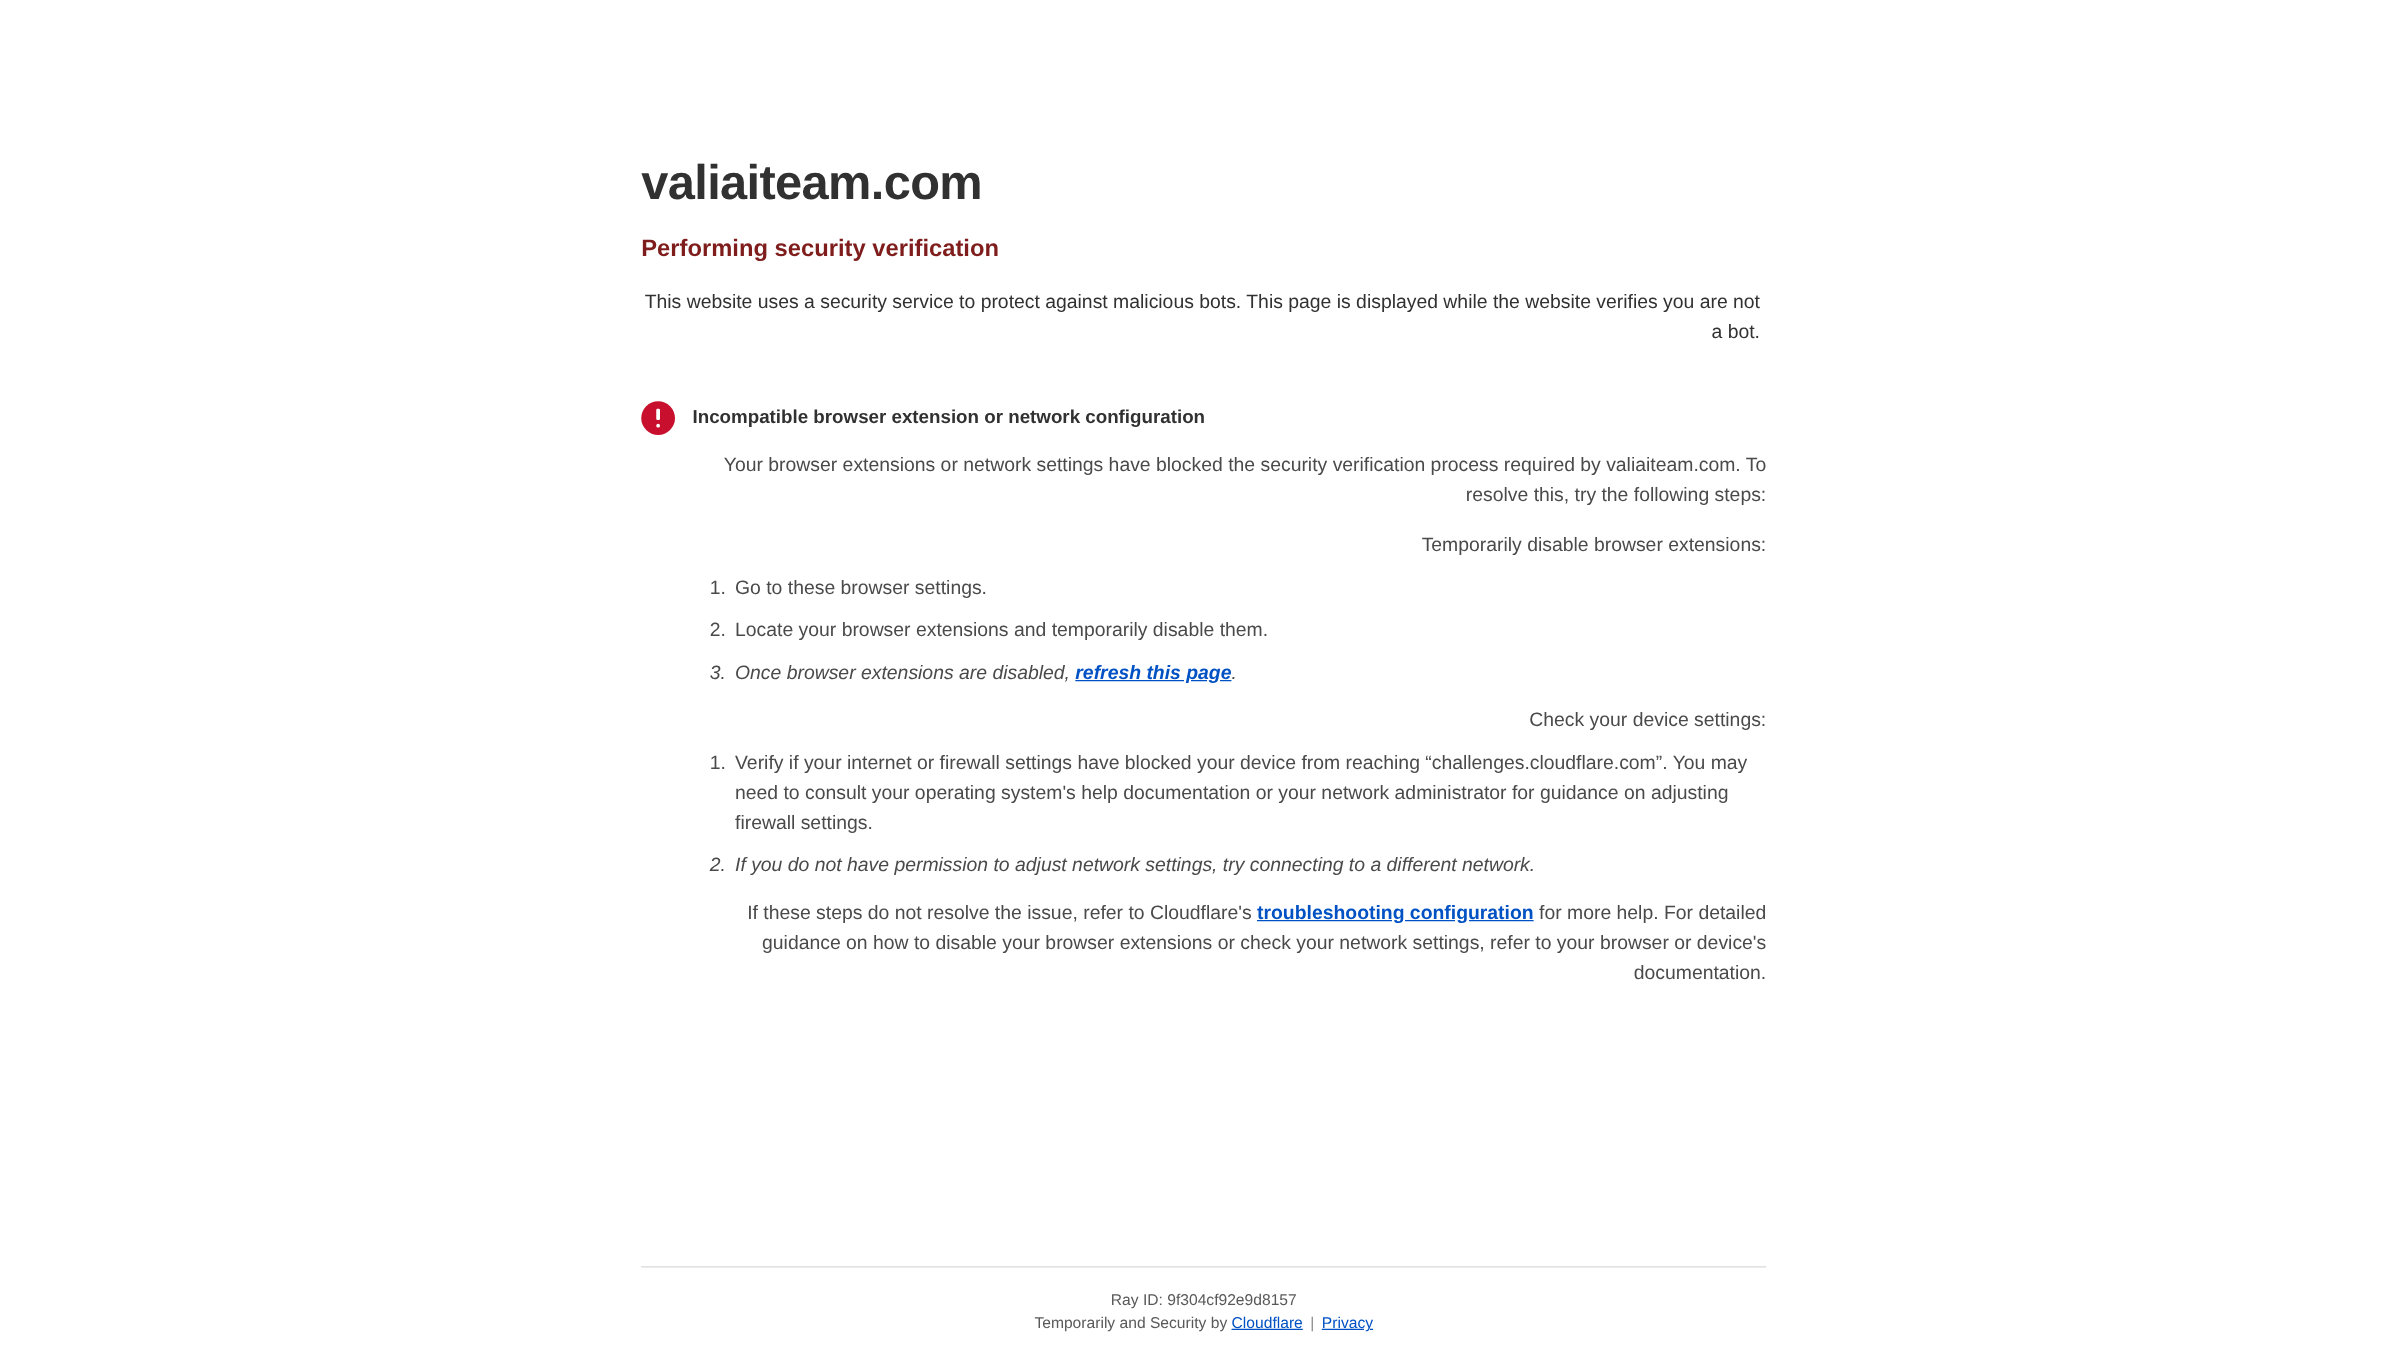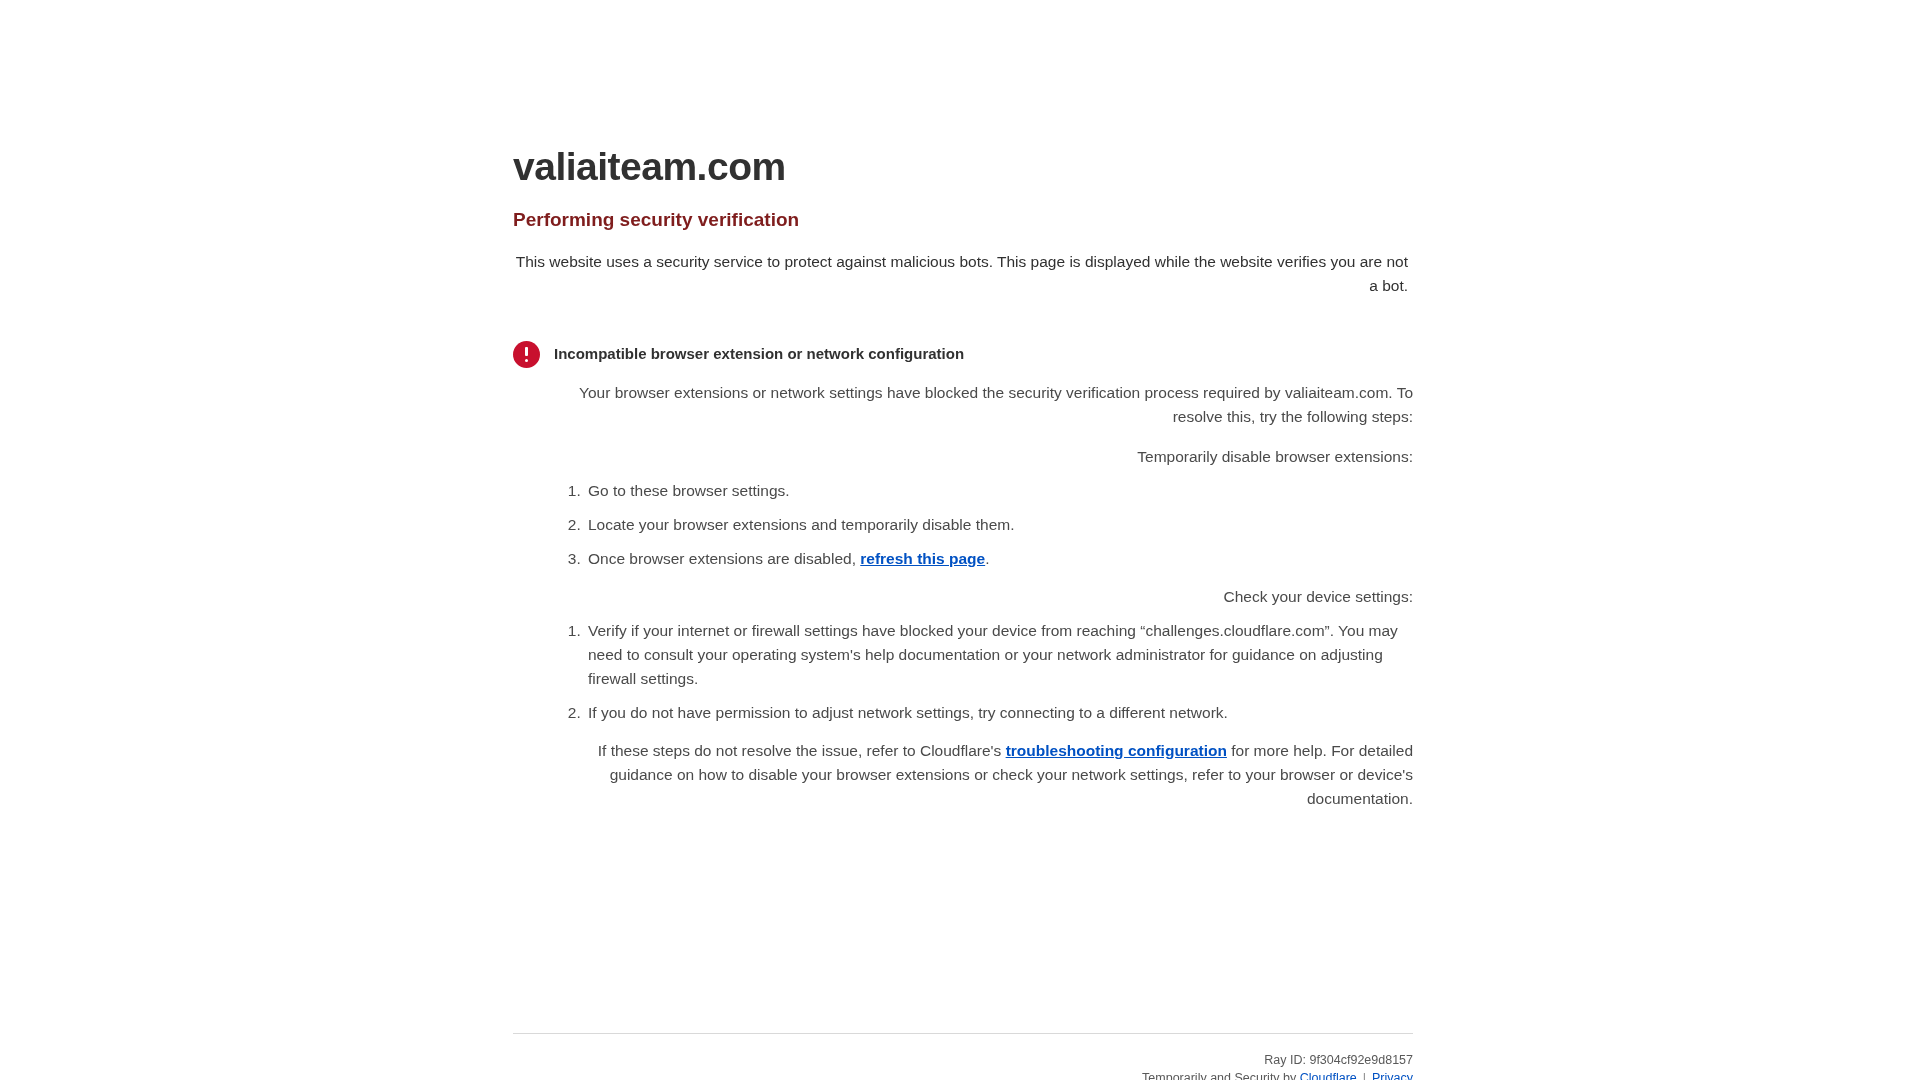--- a/index.html
+++ b/index.html
@@ -12,21 +12,20 @@
   body {
     font-family: "Liberation Sans", sans-serif;
     color: #313131;
     -webkit-font-smoothing: antialiased;
   }
   .page {
     width: 1920px;
     height: 856px;
     position: relative;
     box-sizing: border-box;
-    margin-top: 20px;
   }
   .content {
     position: absolute;
     left: 513px;
     top: 0;
     width: 900px;
   }
   .site-title {
     font-size: 39px;
     font-weight: bold;
@@ -117,34 +116,35 @@
   ol li {
     font-size: 15.5px;
     line-height: 1.55;
     color: #4a4a4a;
     margin-bottom: 10px;
     padding-left: 3px;
     max-width: 860px;
   }
   ol li:last-child {
     margin-bottom: 0;
+    font-style: italic;
   }
   a.link {
     color: #0051c3;
     text-decoration: underline;
     font-weight: bold;
   }
   .footer {
     position: absolute;
     left: 513px;
     top: 1013px;
     width: 900px;
     border-top: 1px solid #d9d9d9;
     padding-top: 17px;
-    text-align: right;
+    text-align: center;
     font-size: 12.5px;
     color: #595959;
     line-height: 1.45;
   }
   .footer a {
     color: #0051c3;
     text-decoration: underline;
   }
   .footer .sep {
     color: #8a8a8a;

